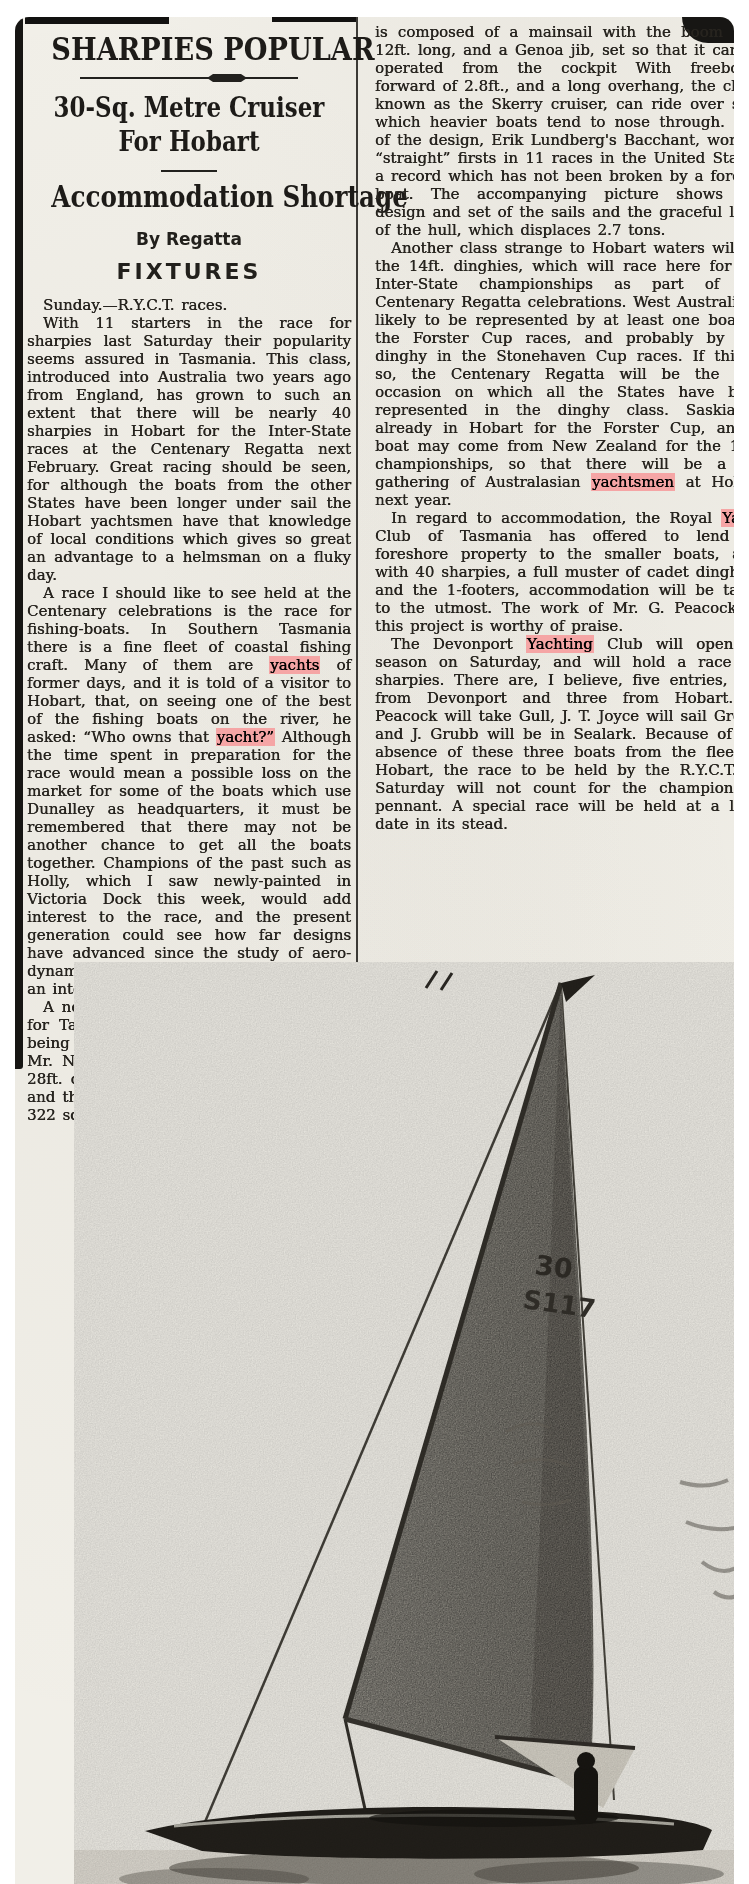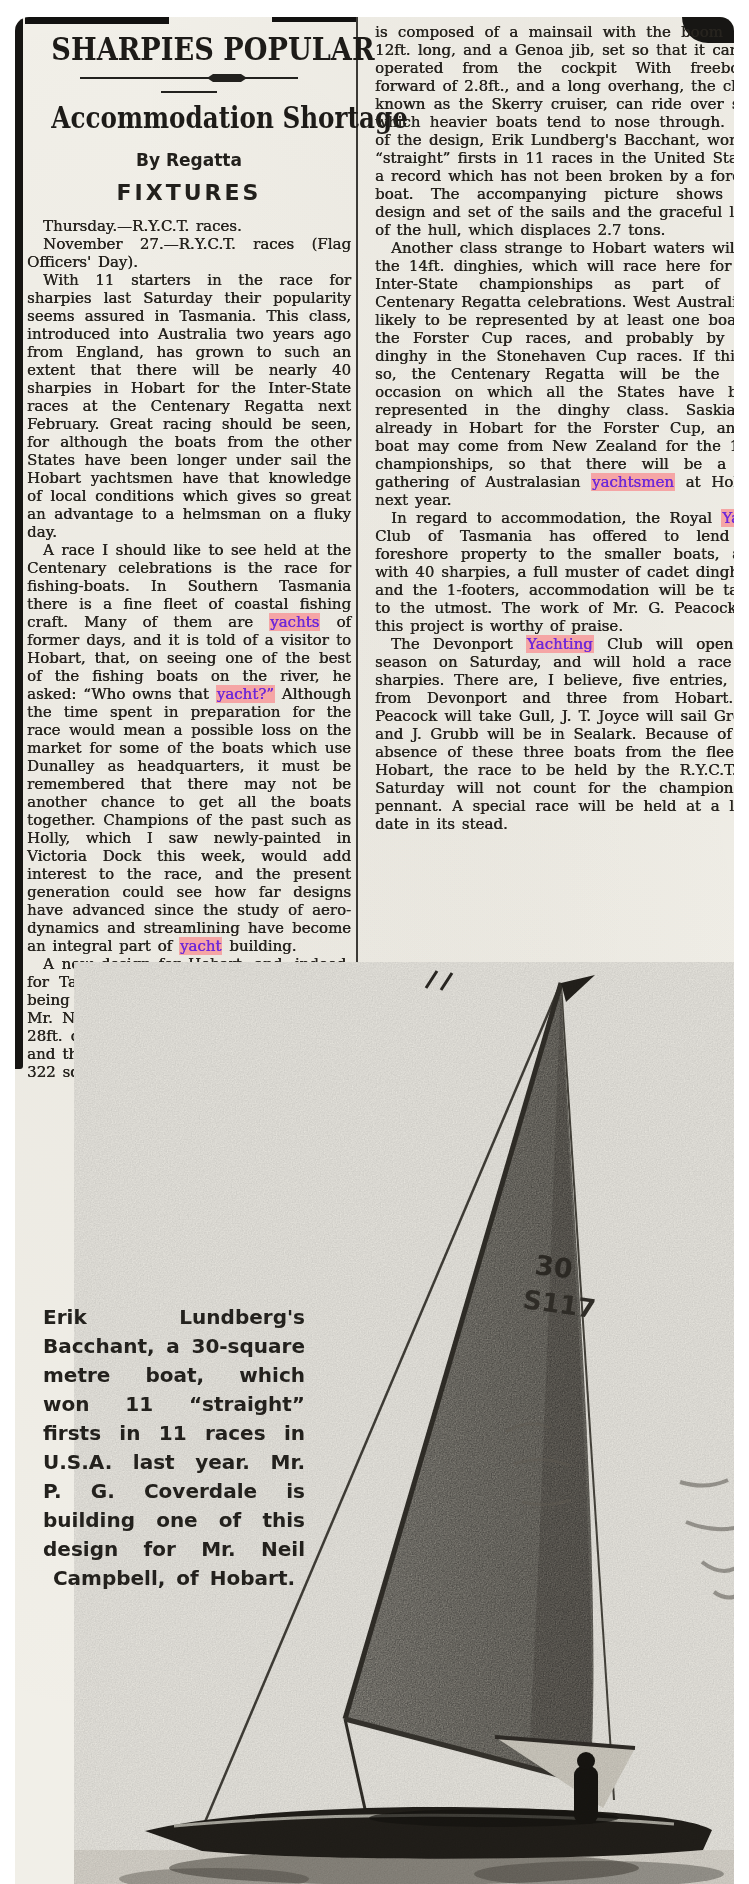--- a/index.html
+++ b/index.html
@@ -33,21 +33,21 @@
   .subhead{margin:2px 0 0;text-align:center;font-weight:700;font-size:27px;line-height:34px;color:#1d1b18;}
   .subhead .squeeze{white-space:normal;}
   .small-rule{width:56px;height:2px;background:#22211e;margin:11px auto 9px;}
   .crosshead{margin:8px 0 0;text-align:center;font-weight:700;font-size:29px;line-height:32px;color:#1d1b18;}
   .byline{margin:16px 0 4px;text-align:center;font-family:"DejaVu Sans",sans-serif;font-weight:700;font-size:17px;color:#22201c;}
   .fixtures-h{margin:10px 0 12px;text-align:center;font-family:"DejaVu Sans",sans-serif;font-weight:700;font-size:22px;letter-spacing:3px;color:#22201c;}
   .newsbody{font-size:15px;line-height:18px;text-align:justify;word-spacing:2px;text-shadow:.35px 0 0 currentColor;}
   .fixture-line{text-indent:16px;}
   .para{margin:0;}
   .para.ind{text-indent:16px;}
-  .hl{background:#f5a5a5;color:#6d28d9;padding:0 1px;}
+  .hl{background:#f5a5a5;color:#000000;padding:0 1px;}
   
   .photo{position:absolute;left:59px;top:945px;width:690px;height:939px;}
   .caption{
     position:absolute;left:28px;top:1286px;width:262px;z-index:5;
     font-family:"DejaVu Sans",sans-serif;font-weight:700;font-size:20px;line-height:29px;
     text-align:justify;text-align-last:center;word-spacing:4px;color:#23211d;
   }
 </style>
 <style>.hl{background:#f5a5a5;}</style></head>
 <body>
@@ -59,47 +59,48 @@
   <div class="nub-top"></div>
   <div class="corner-tr"></div>
   <div class="blob-br"></div>
   <div class="col-divider"></div>
 
   <div class="left-col">
     <h1 class="headline">
         <span class="squeeze">SHARPIES POPULAR</span>
       </h1>
     <div class="headline-divider"></div>
+    <h2 class="subhead">
+        <span class="squeeze">30-Sq. Metre Cruiser For Hobart</span>
+      </h2>
     <div class="small-rule"></div>
     <h2 class="crosshead">
         <span class="squeeze">Accommodation Shortage</span>
       </h2>
     <div class="byline">By Regatta</div>
     <div class="fixtures-h">FIXTURES</div>
     <div class="newsbody">
-        <div class="fixture-line">Thursday.—R.Y.C.T. races.</div>
-        <div class="fixture-line">November 27.—R.Y.C.T. races (Flag Officers' Day).</div>
+        <div class="fixture-line">Sunday.—R.Y.C.T. races.</div>
       </div>
     <div class="newsbody">
         <p class="para ind"><span>With 11 starters in the race for sharpies last Saturday their popularity seems assured in Tasmania. This class, introduced into Australia two years ago from England, has grown to such an extent that there will be nearly 40 sharpies in Hobart for the Inter-State races at the Centenary Regatta next February. Great racing should be seen, for although the boats from the other States have been longer under sail the Hobart yachtsmen have that knowledge of local conditions which gives so great an advantage to a helmsman on a fluky day.</span></p>
         <p class="para ind"><span>A race I should like to see held at the Centenary celebrations is the race for fishing-boats. In Southern Tasmania there is a fine fleet of coastal fishing craft. Many of them are </span><span class="hl">yachts</span><span> of former days, and it is told of a visitor to Hobart, that, on seeing one of the best of the fishing boats on the river, he asked: “Who owns that </span><span class="hl">yacht?”</span><span> Although the time spent in preparation for the race would mean a possible loss on the market for some of the boats which use Dunalley as headquarters, it must be remembered that there may not be another chance to get all the boats together. Champions of the past such as Holly, which I saw newly-painted in Victoria Dock this week, would add interest to the race, and the present generation could see how far designs have advanced since the study of aero-dynamics and streamlining have become an integral part of </span><span class="hl">yacht</span><span> building.</span></p>
         <p class="para ind"><span>A new design for Hobart, and, indeed, for Tasmania, is the 30-sq. </span><span class="hl">metre</span><span> boat being built by Mr. P. G. Coverdale for Mr. Neil Campbell. She is 43ft. overall, 28ft. on the waterline, 7ft. at the beam, and the draught is 4.8ft. The sail area is 322 sq. ft., and</span></p>
       </div>
   </div>
 
   <div class="right-col">
     <div class="newsbody">
         <p class="para"><span>is composed of a mainsail with the boom only 12ft. long, and a Genoa jib, set so that it can be operated from the cockpit With freeboard forward of 2.8ft., and a long overhang, the class, known as the Skerry cruiser, can ride over seas which heavier boats tend to nose through. One of the design, Erik Lundberg's Bacchant, won 11 “straight” firsts in 11 races in the United States, a record which has not been broken by a foreign boat. The accompanying picture shows the design and set of the sails and the graceful lines of the hull, which displaces 2.7 tons.</span></p>
         <p class="para ind"><span>Another class strange to Hobart waters will be the 14ft. dinghies, which will race here for the Inter-State championships as part of the Centenary Regatta celebrations. West Australia is likely to be represented by at least one boat in the Forster Cup races, and probably by one dinghy in the Stonehaven Cup races. If this is so, the Centenary Regatta will be the first occasion on which all the States have been represented in the dinghy class. Saskia is already in Hobart for the Forster Cup, and a boat may come from New Zealand for the 14ft. championships, so that there will be a big gathering of Australasian </span><span class="hl">yachtsmen</span><span> at Hobart next year.</span></p>
         <p class="para ind"><span>In regard to accommodation, the Royal </span><span class="hl">Yacht</span><span> Club of Tasmania has offered to lend its foreshore property to the smaller boats, and, with 40 sharpies, a full muster of cadet dinghies, and the 1-footers, accommodation will be taxed to the utmost. The work of Mr. G. Peacock on this project is worthy of praise.</span></p>
         <p class="para ind"><span>The Devonport </span><span class="hl">Yachting</span><span> Club will open its season on Saturday, and will hold a race for sharpies. There are, I believe, five entries, two from Devonport and three from Hobart. G. Peacock will take Gull, J. T. Joyce will sail Grebe, and J. Grubb will be in Sealark. Because of the absence of these three boats from the fleet at Hobart, the race to be held by the R.Y.C.T. on Saturday will not count for the championship pennant. A special race will be held at a later date in its stead.</span></p>
       </div>
   </div>
 
-  <div class="caption">Erik Lundberg's Bacchant, a 30-square metre boat, which won 11 “straight” firsts in 11 races in U.S.A. last year. Mr. P. G. Coverdale is building one of this design for Mr. Neil Campbell, of Hobart.</div>
 
   <svg class="photo" viewBox="0 0 690 939" xmlns="http://www.w3.org/2000/svg">
     <defs>
       <filter id="noiseF" x="0%" y="0%" width="100%" height="100%">
         <feTurbulence type="fractalNoise" baseFrequency="0.75" numOctaves="2" stitchTiles="stitch"></feTurbulence>
         <feColorMatrix type="matrix" values="0 0 0 0 0  0 0 0 0 0  0 0 0 0 0  .5 .5 .5 0 0"></feColorMatrix>
       </filter>
       <linearGradient id="sailG" x1="0" y1="0" x2="1" y2="0">
         <stop offset="0" stop-color="#c6c2b7"></stop>
         <stop offset="1" stop-color="#a9a59a"></stop>

